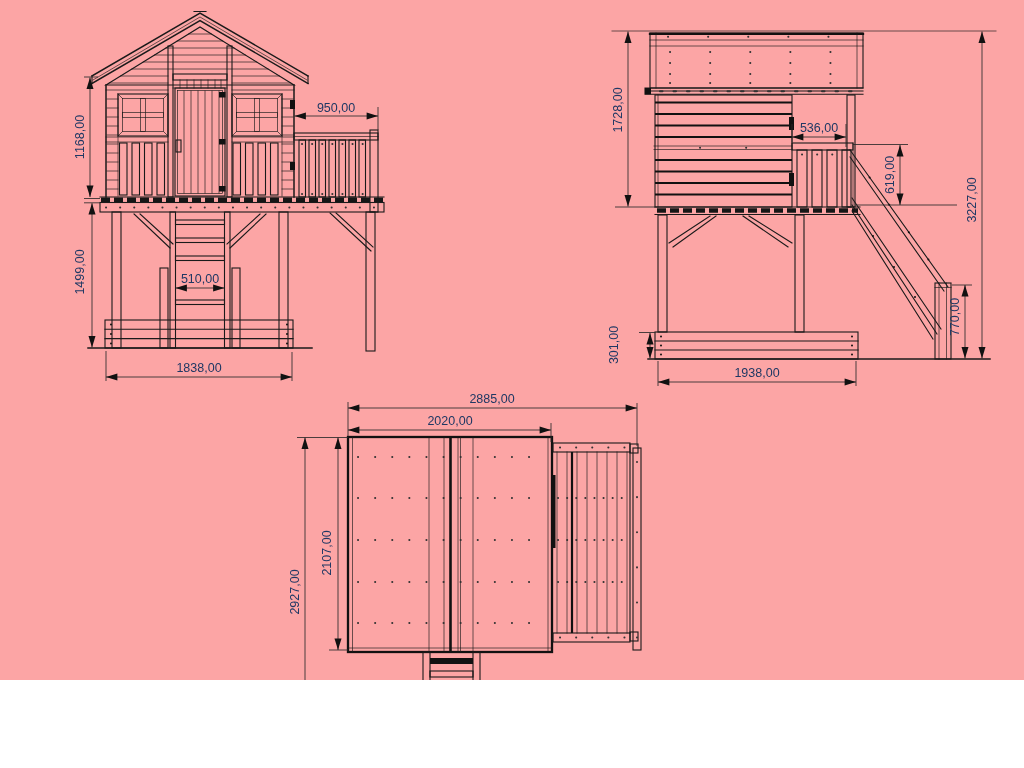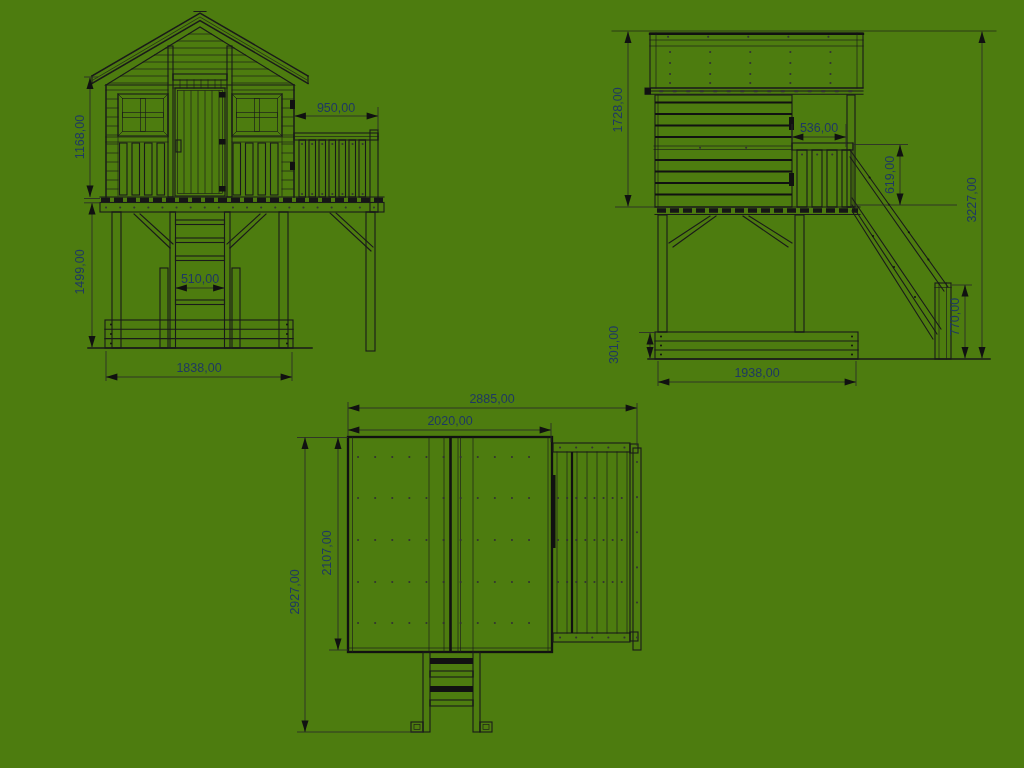--- a/index.html
+++ b/index.html
@@ -1,16 +1,16 @@
 <!DOCTYPE html>
 <html><head>
 <meta charset="utf-8">
 <style>
   html,body{margin:0;padding:0;background:#fff}
-  .canvas{position:relative;width:1024px;height:768px;background:#4d7c0f;overflow:hidden;
+  .canvas{position:relative;width:1024px;height:680px;background:#fca5a5;overflow:hidden;
           font-family:"Liberation Sans",sans-serif}
   svg{position:absolute;left:0;top:0}
   .s{stroke:#1a1a1a;fill:none;stroke-width:1.1;stroke-linecap:square}
   .s2{stroke:#1a1a1a;fill:none;stroke-width:1.5;stroke-linecap:square}
   .t{stroke:#1a1a1a;fill:none;stroke-width:0.65;stroke-linecap:square}
   .hv{stroke:#111;fill:none;stroke-width:2.3;stroke-linecap:square}
   .bd{stroke:#111;fill:none;stroke-width:2.1}
   .f{fill:#111;stroke:none}
   .dim{stroke:#2a2a2a;stroke-width:0.85;fill:none}
   .dots{stroke:#333;stroke-width:2;stroke-linecap:round;fill:none}

